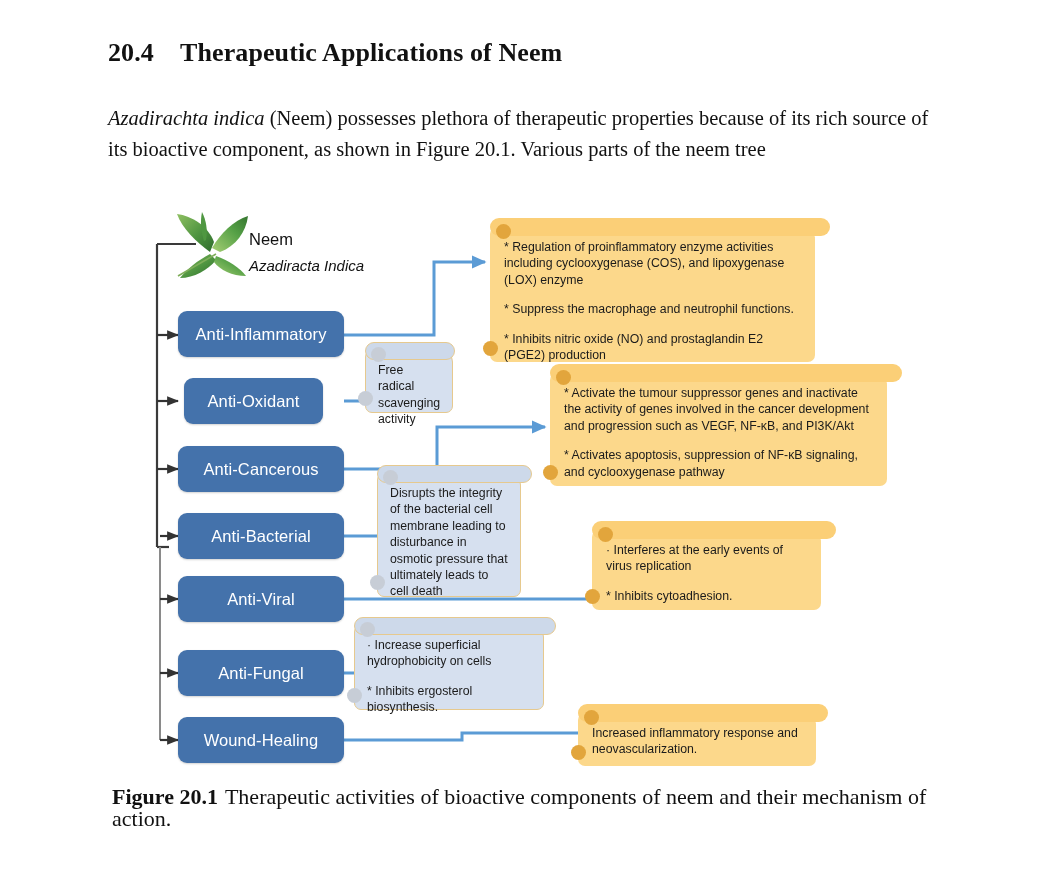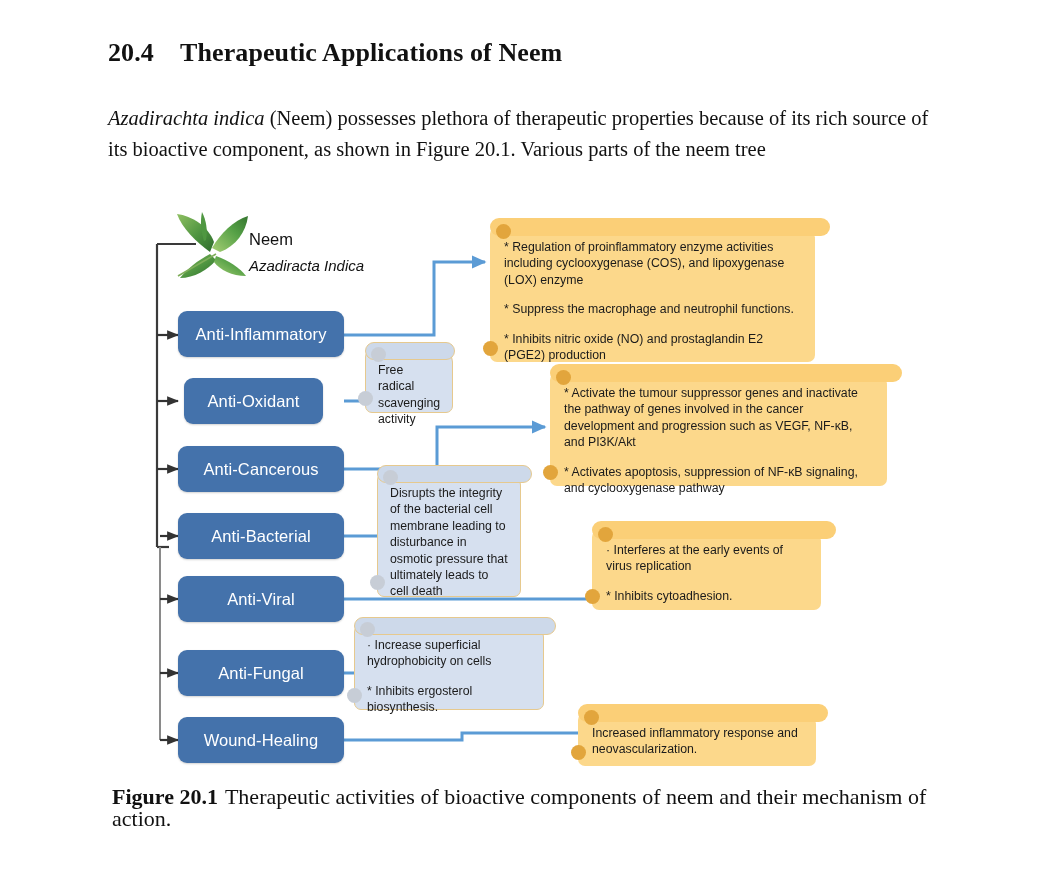--- a/index.html
+++ b/index.html
@@ -246,21 +246,21 @@
       <div class="content">
         <p>Free radical scavenging activity</p>
       </div>
     </div>
 
     <div class="ycard" style="left:550px;top:178px;width:337px;height:113px;">
       <span class="tab" style="width:352px;"></span>
       <span class="pin tl"></span>
       <span class="pin bl"></span>
       <div class="content">
-        <p>* Activate the tumour suppressor genes and inactivate the pathway of genes involved in the cancer development and progression such as VEGF, NF-κB, and PI3K/Akt</p>
+        <p>* Activate the tumour suppressor genes and inactivate the activity of genes involved in the cancer development and progression such as VEGF, NF-κB, and PI3K/Akt</p>
         <p>* Activates apoptosis, suppression of NF-κB signaling, and cyclooxygenase pathway</p>
       </div>
     </div>
 
     <div class="gcard" style="left:377px;top:278px;width:144px;height:124px;">
       <span class="tab" style="width:155px;"></span>
       <span class="pin tl"></span>
       <span class="pin bl"></span>
       <div class="content">
         <p>Disrupts the integrity of the bacterial cell membrane leading to disturbance in osmotic pressure that ultimately leads to cell death</p>

